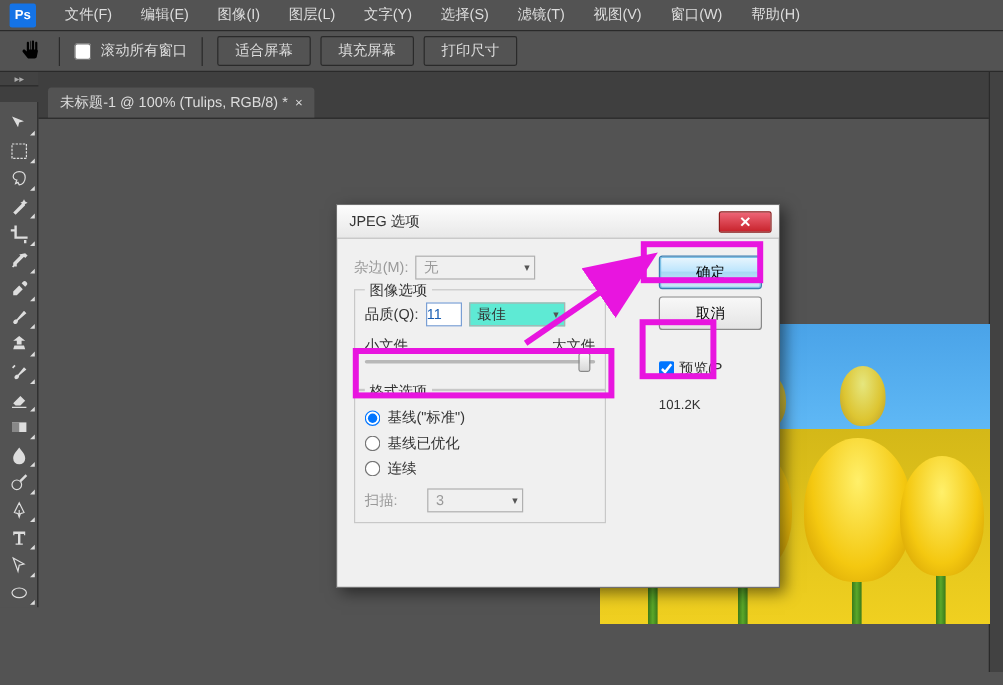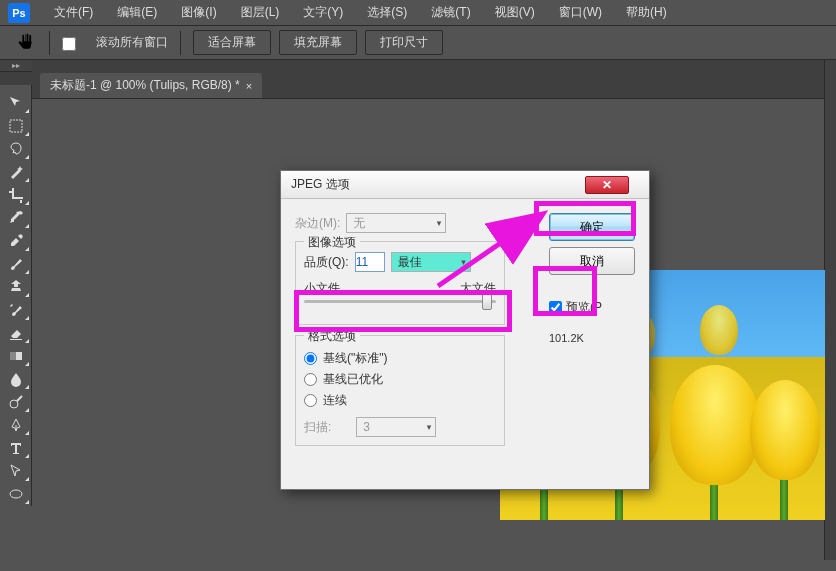--- a/index.html
+++ b/index.html
@@ -3,21 +3,21 @@
 <meta charset="utf-8">
 <style>
 *{box-sizing:border-box;margin:0;padding:0;font-family:"Microsoft YaHei",sans-serif;font-size:12px}
 body{width:836px;height:571px;background:#535353;overflow:hidden;position:relative}
 .menubar{height:25px;background:#535353;display:flex;align-items:center;padding-left:8px;gap:4px}
 .ps-logo{width:22px;height:20px;background:#1473e6;color:#fff;font-weight:bold;font-size:11px;display:flex;align-items:center;justify-content:center;border-radius:2px;margin-right:10px}
 .menu-item{color:#ddd;padding:3px 10px;cursor:pointer}
 .optionbar{height:35px;background:#535353;border-top:1px solid #2a2a2a;border-bottom:1px solid #2a2a2a;display:flex;align-items:center;padding-left:15px;gap:8px}
 .hand-icon{width:22px;height:22px;display:flex;align-items:center;justify-content:center;color:#ddd;font-size:16px}
 .sep{width:1px;height:24px;background:#2a2a2a;margin:0 4px}
-.chk{display:flex;align-items:flex-end;gap:20px;color:#ddd}
+.chk{display:flex;align-items:center;gap:8px;color:#ddd}
 .chk input{width:14px;height:14px}
 .opt-btn{background:#535353;border:1px solid #2a2a2a;color:#ddd;padding:3px 14px;cursor:pointer;border-radius:2px}
 .tabbar{height:39px;background:#3f3f3f;border-bottom:1px solid #2a2a2a;display:flex;align-items:flex-end;padding-left:40px}
 .doc-tab{background:#535353;color:#ddd;padding:4px 10px;border-radius:3px 3px 0 0;display:flex;align-items:center;gap:6px;font-size:11px}
 .doc-tab .x{font-size:11px;cursor:pointer}
 .toolbar{position:absolute;left:0;top:85px;width:32px;background:#535353;border-right:1px solid #2a2a2a;padding-top:6px}
 .tool{width:28px;height:22px;margin:1px auto;display:flex;align-items:center;justify-content:center;color:#ddd;cursor:pointer;position:relative}
 .tool svg{width:16px;height:16px;fill:#ddd}
 .tool .tri{position:absolute;right:1px;bottom:1px;width:0;height:0;border-style:solid;border-width:0 0 4px 4px;border-color:transparent transparent #ddd transparent}
 .panelhint{position:absolute;right:0;top:60px;width:12px;height:500px;background:#424242;border-left:1px solid #2a2a2a}
@@ -31,30 +31,30 @@
 .t3{left:170px;top:95px;width:90px;height:120px}
 .t4{left:250px;top:110px;width:70px;height:100px}
 .t5{left:40px;top:50px;width:40px;height:55px;opacity:.9}
 .t6{left:120px;top:40px;width:35px;height:48px;opacity:.8}
 .t7{left:200px;top:35px;width:38px;height:50px;opacity:.85}
 .stem{position:absolute;width:8px;height:80px;background:linear-gradient(90deg,#3a7a1a,#5aa82a,#3a7a1a);bottom:0}
 .s1{left:40px}.s2{left:115px}.s3{left:210px}.s4{left:280px}
 
 
 .dialog{position:absolute;left:280px;top:170px;width:370px;height:320px;background:#f0f0f0;border:1px solid #707070;box-shadow:4px 4px 12px rgba(0,0,0,.5)}
-.dlg-title{height:28px;background:linear-gradient(180deg,#fdfdfd,#e8e8e8);border-bottom:1px solid #c0c0c0;display:flex;align-items:center;padding:0 20px 0 10px;color:#333}
+.dlg-title{height:28px;background:linear-gradient(180deg,#fdfdfd,#e8e8e8);border-bottom:1px solid #c0c0c0;display:flex;align-items:center;padding:0 6px 0 10px;color:#333}
 .dlg-title .spacer{flex:1}
 .close-btn{width:44px;height:18px;background:linear-gradient(180deg,#e67,#c8232c);border:1px solid #8a1a1a;border-radius:2px;color:#fff;display:flex;align-items:center;justify-content:center;font-weight:bold;cursor:pointer}
 .dlg-body{padding:14px 14px;position:relative;color:#333}
 .row{display:flex;align-items:center;gap:6px;margin-bottom:8px}
 .row.disabled{color:#999}
 .combo{border:1px solid #b0b0b0;background:#5eead4;height:20px;display:flex;align-items:center;padding:0 6px;min-width:80px;position:relative}
 .combo.disabled{background:#f0f0f0;color:#999}
 .combo .car{position:absolute;right:4px;font-size:9px;color:#555}
-.fieldset{border:1px solid #c8c8c8;padding:10px 8px 8px;margin-bottom:10px;position:relative}
+.fieldset{border:1px solid #c8c8c8;padding:10px 8px 8px;position:relative}
 .fieldset>.legend{position:absolute;top:-8px;left:8px;background:#f0f0f0;padding:0 4px;color:#333}
 .qual-input{width:30px;height:20px;border:1px solid #7a9fd4;background:#fff;text-align:left;color:#1a5fb4}
 .slider-wrap{position:relative;height:36px}
 .slider-labels{display:flex;justify-content:space-between;font-size:11px;margin-bottom:3px}
 .slider-track{height:3px;background:#b8b8b8;position:relative;border-radius:2px}
 .slider-thumb{position:absolute;right:4px;top:-6px;width:10px;height:16px;background:linear-gradient(180deg,#fafafa,#d8d8d8);border:1px solid #888;border-radius:2px}
 .radio-row{display:flex;align-items:center;gap:4px;margin:4px 0}
 .radio-row input{margin-right:2px}
 .scan-row{display:flex;align-items:center;gap:25px;margin-top:8px;color:#999}
 

